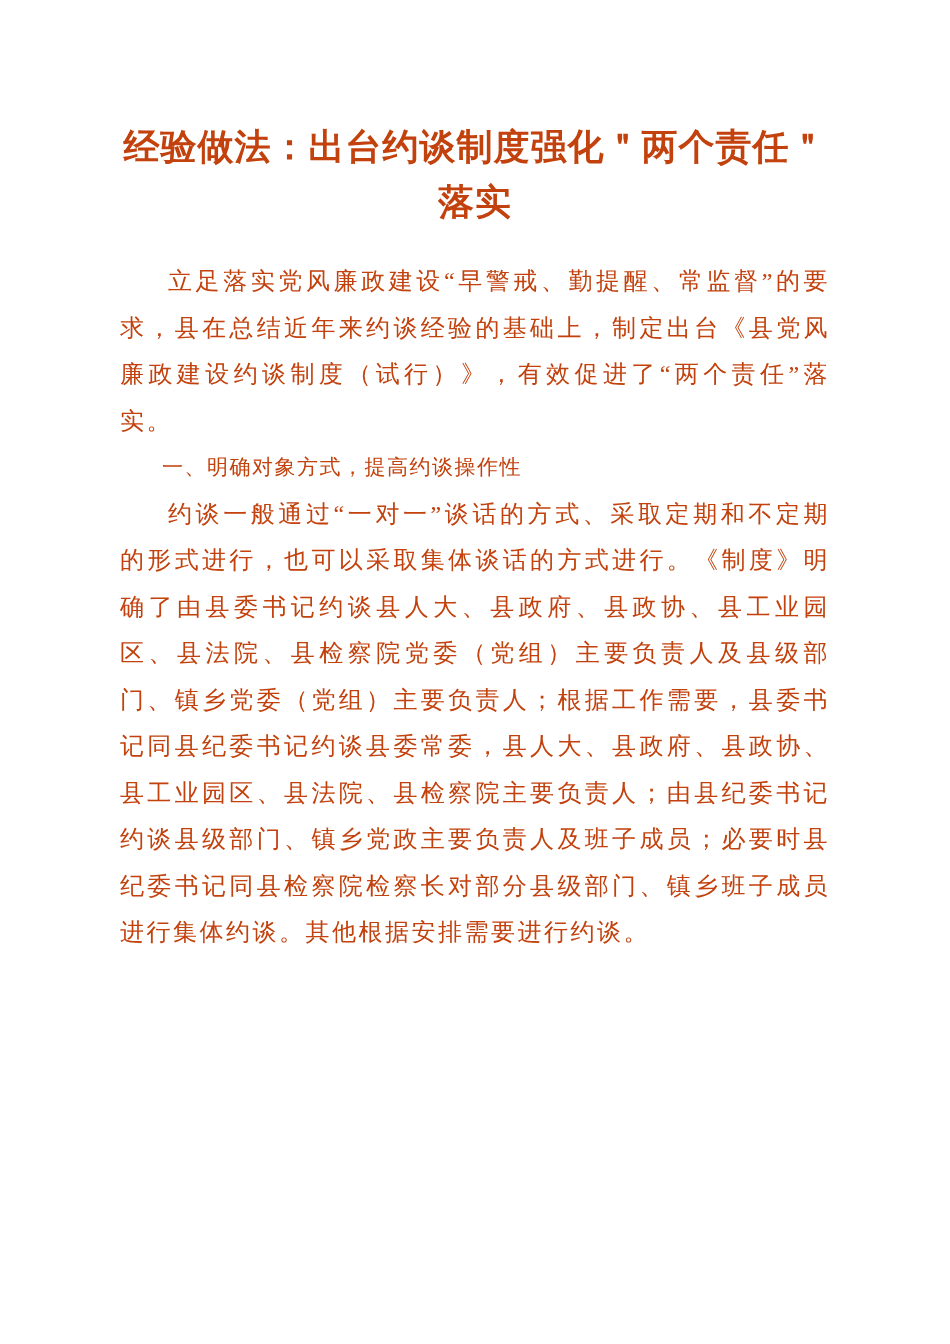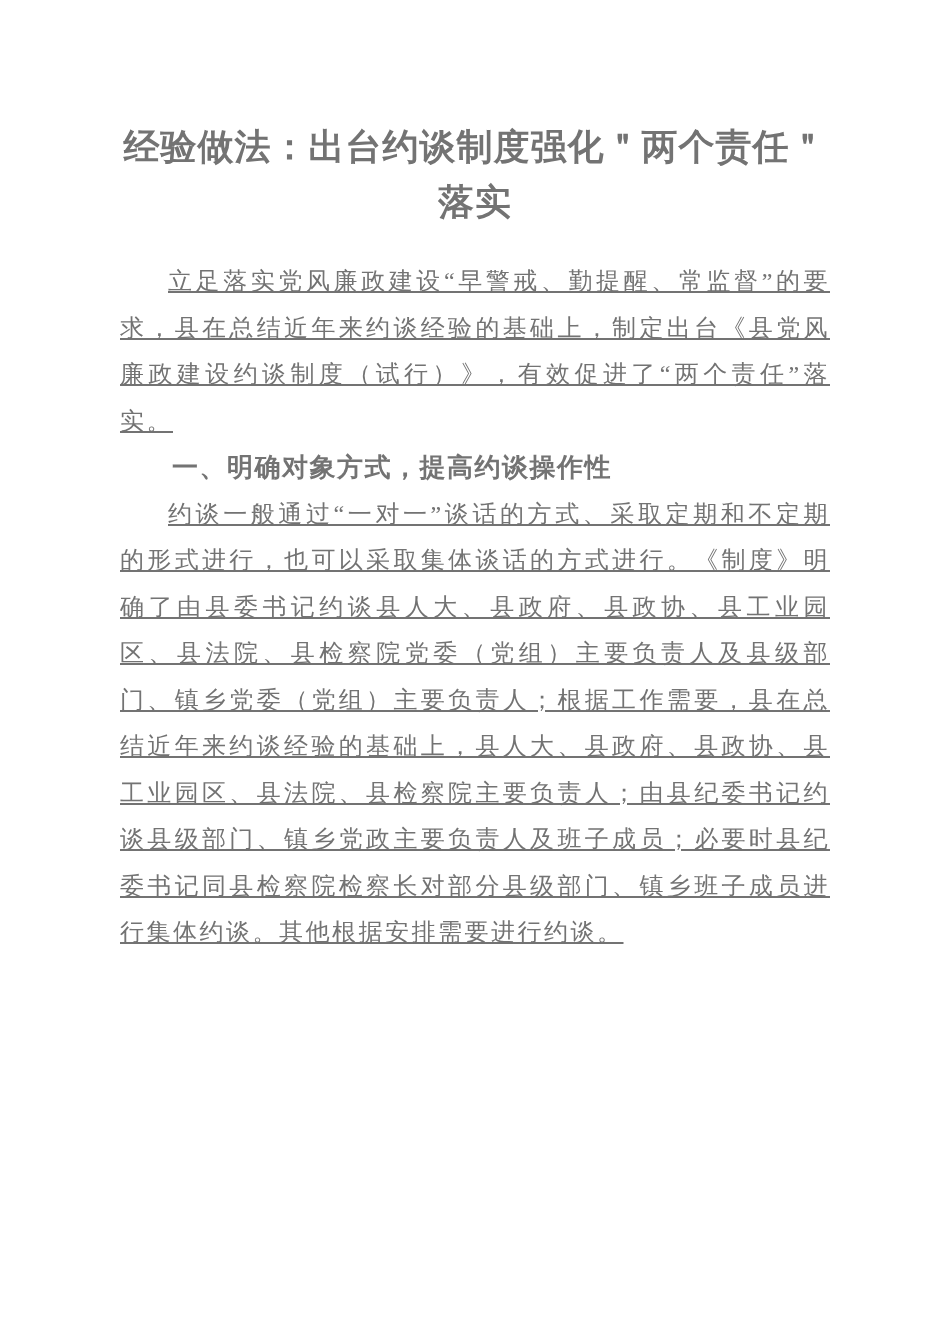--- a/index.html
+++ b/index.html
@@ -6,21 +6,21 @@
     margin: 0;
     padding: 0;
     background: #ffffff;
   }
   .page {
     position: relative;
     width: 950px;
     height: 1344px;
     margin: 0 auto;
     background: #ffffff;
-    color: #737373;
+    color: #c2410c;
     box-sizing: border-box;
     padding: 120px 120px 0 120px;
     overflow: hidden;
   }
   .doc-title {
     font-family: "Liberation Serif", "DejaVu Serif", serif;
     font-weight: bold;
     font-size: 36px;
     line-height: 55px;
     letter-spacing: 1px;
@@ -28,38 +28,37 @@
     margin: 0 0 28px 0;
   }
   .doc-para {
     font-family: "Liberation Serif", "DejaVu Serif", serif;
     font-size: 24px;
     line-height: 46.5px;
     letter-spacing: 2.5px;
     text-align: justify;
     text-indent: 2em;
     margin: 0;
-    text-decoration: underline;
   }
   .doc-heading {
     font-family: "Liberation Sans", "DejaVu Sans", sans-serif;
-    font-weight: bold;
-    font-size: 26px;
+    font-weight: normal;
+    font-size: 21px;
     line-height: 46.5px;
     letter-spacing: 1.5px;
     text-indent: 2em;
     margin: 0;
   }
 </style>
 </head>
 <body>
 
 <div class="page">
   <h1 class="doc-title">经验做法：出台约谈制度强化＂两个责任＂落实</h1>
 
   <p class="doc-para">立足落实党风廉政建设“早警戒、勤提醒、常监督”的要求，县在总结近年来约谈经验的基础上，制定出台《县党风廉政建设约谈制度（试行）》，有效促进了“两个责任”落实。</p>
 
   <h2 class="doc-heading">一、明确对象方式，提高约谈操作性</h2>
 
-  <p class="doc-para">约谈一般通过“一对一”谈话的方式、采取定期和不定期的形式进行，也可以采取集体谈话的方式进行。《制度》明确了由县委书记约谈县人大、县政府、县政协、县工业园区、县法院、县检察院党委（党组）主要负责人及县级部门、镇乡党委（党组）主要负责人；根据工作需要，县在总结近年来约谈经验的基础上，县人大、县政府、县政协、县工业园区、县法院、县检察院主要负责人；由县纪委书记约谈县级部门、镇乡党政主要负责人及班子成员；必要时县纪委书记同县检察院检察长对部分县级部门、镇乡班子成员进行集体约谈。其他根据安排需要进行约谈。</p>
+  <p class="doc-para">约谈一般通过“一对一”谈话的方式、采取定期和不定期的形式进行，也可以采取集体谈话的方式进行。《制度》明确了由县委书记约谈县人大、县政府、县政协、县工业园区、县法院、县检察院党委（党组）主要负责人及县级部门、镇乡党委（党组）主要负责人；根据工作需要，县委书记同县纪委书记约谈县委常委，县人大、县政府、县政协、县工业园区、县法院、县检察院主要负责人；由县纪委书记约谈县级部门、镇乡党政主要负责人及班子成员；必要时县纪委书记同县检察院检察长对部分县级部门、镇乡班子成员进行集体约谈。其他根据安排需要进行约谈。</p>
 
 
 </div>
 
 </body></html>

